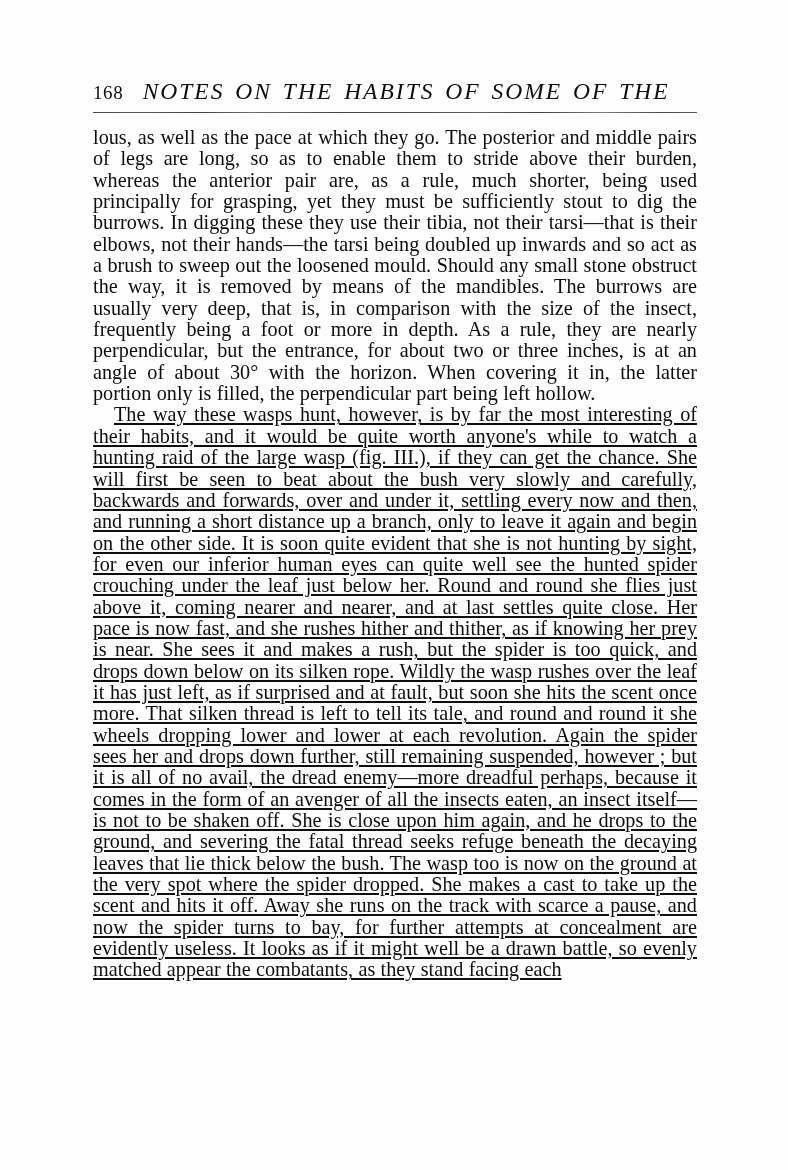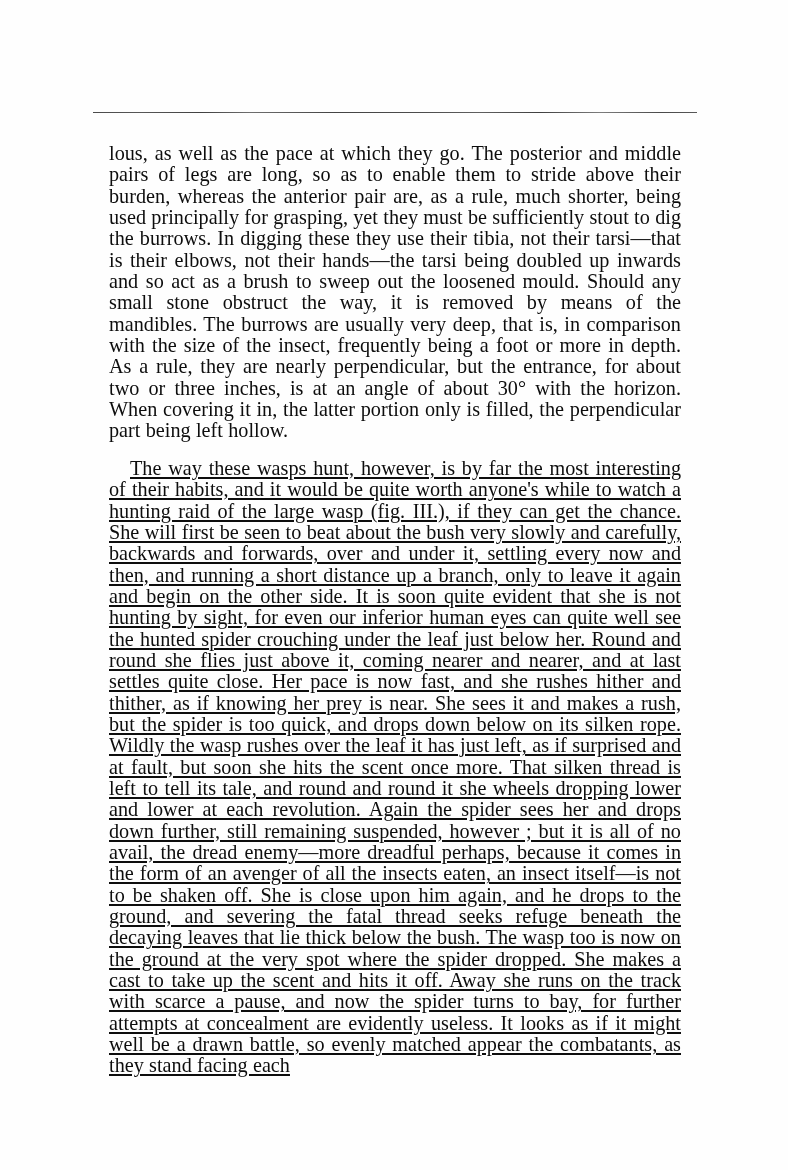--- a/index.html
+++ b/index.html
@@ -66,21 +66,21 @@
 
   
   .text-block {
     position: absolute;
     left: 93px;
     top: 127px;
     width: 604px;
   }
 
   p.para {
-    margin: 16px;
+    margin: 0;
     text-align: justify;
     text-justify: inter-word;
     font-size: 20.2px;
     line-height: 21.35px;
     letter-spacing: 0.02px;
     word-spacing: 0.2px;
     -webkit-hyphens: none;
     hyphens: none;
   }
   p.para.indent {
@@ -93,20 +93,24 @@
   
   p.para:last-child {
     text-align: justify;
   }
 </style>
 </head>
 <body>
 
 <div class="page">
 
+  <div class="running-head">
+    <span class="folio">168</span>
+    <span class="head-title">NOTES ON THE HABITS OF SOME OF THE</span>
+  </div>
 
   <div class="head-rule"></div>
 
   <div class="text-block">
     <p class="para">lous, as well as the pace at which they go.  The posterior and middle pairs of legs are long, so as to enable them to stride above their burden, whereas the anterior pair are, as a rule, much shorter, being used principally for grasping, yet they must be sufficiently stout to dig the burrows.  In digging these they use their tibia, not their tarsi—that is their elbows, not their hands—the tarsi being doubled up inwards and so act as a brush to sweep out the loosened mould.  Should any small stone obstruct the way, it is removed by means of the mandibles.  The burrows are usually very deep, that is, in comparison with the size of the insect, frequently being a foot or more in depth.  As a rule, they are nearly perpendicular, but the entrance, for about two or three inches, is at an angle of about 30° with the horizon.  When covering it in, the latter portion only is filled, the perpendicular part being left hollow.</p>
     <p class="para indent">The way these wasps hunt, however, is by far the most interesting of their habits, and it would be quite worth anyone's while to watch a hunting raid of the large wasp (fig. III.), if they can get the chance.  She will first be seen to beat about the bush very slowly and carefully, backwards and forwards, over and under it, settling every now and then, and running a short distance up a branch, only to leave it again and begin on the other side.  It is soon quite evident that she is not hunting by sight, for even our inferior human eyes can quite well see the hunted spider crouching under the leaf just below her.  Round and round she flies just above it, coming nearer and nearer, and at last settles quite close.  Her pace is now fast, and she rushes hither and thither, as if knowing her prey is near.  She sees it and makes a rush, but the spider is too quick, and drops down below on its silken rope. Wildly the wasp rushes over the leaf it has just left, as if surprised and at fault, but soon she hits the scent once more. That silken thread is left to tell its tale, and round and round it she wheels dropping lower and lower at each revolution.  Again the spider sees her and drops down further, still remaining suspended, however ; but it is all of no avail, the dread enemy—more dreadful perhaps, because it comes in the form of an avenger of all the insects eaten, an insect itself—is not to be shaken off. She is close upon him again, and he drops to the ground, and severing the fatal thread seeks refuge beneath the decaying leaves that lie thick below the bush.  The wasp too is now on the ground at the very spot where the spider dropped. She makes a cast to take up the scent and hits it off.  Away she runs on the track with scarce a pause, and now the spider turns to bay, for further attempts at concealment are evidently useless. It looks as if it might well be a drawn battle, so evenly matched appear the combatants, as they stand facing each</p>
   </div>
 
 </div>
 

